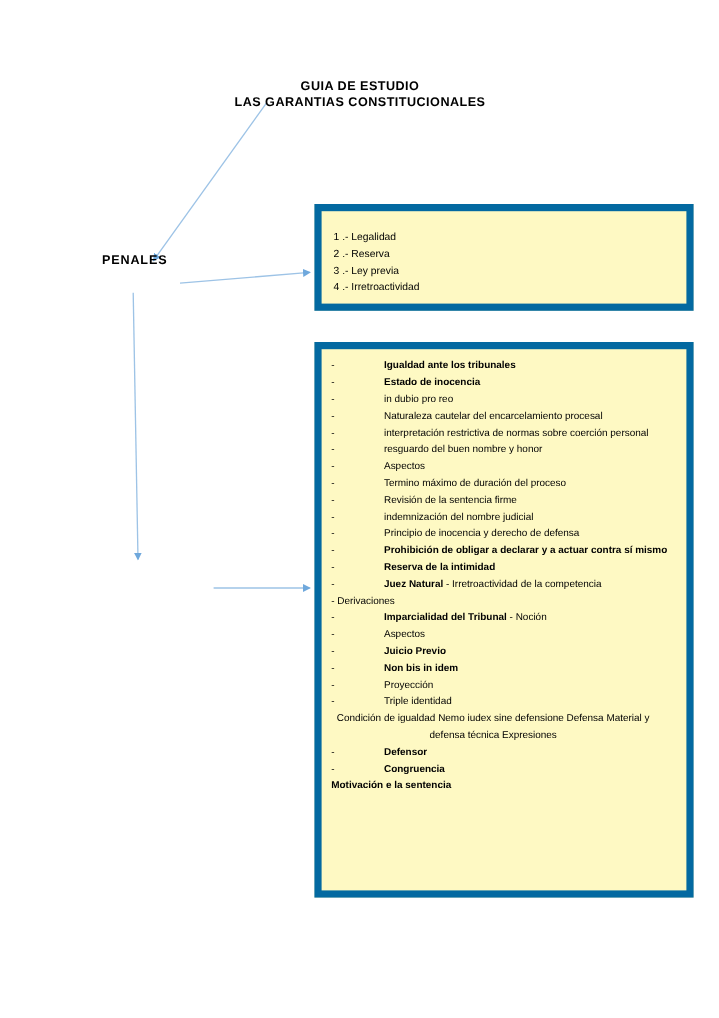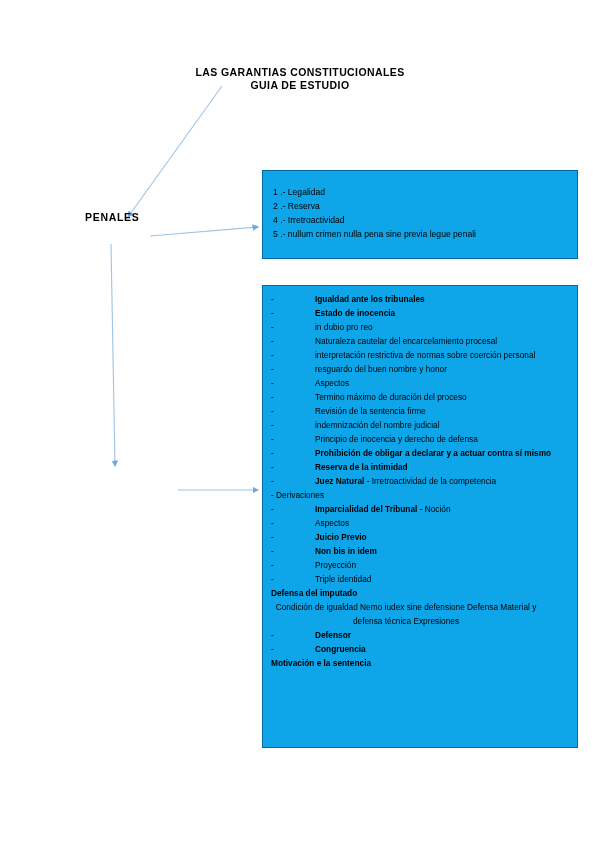--- a/index.html
+++ b/index.html
@@ -56,22 +56,22 @@
     position: absolute;
     left: 0; top: 0;
     width: 599px;
     height: 848px;
     pointer-events: none;
   }
 
   
   .doc-box {
     position: absolute;
-    border: 1px solid #0369a1;
-    background: #0ea5e9;
+    border: 6px solid #0369a1;
+    background: #fef9c3;
     box-sizing: border-box;
   }
   #box-penales {
     left: 262px;
     top: 170px;
     width: 316px;
     height: 89px;
   }
   #box-procesales {
     left: 262px;
@@ -136,35 +136,35 @@
     <line x1="222" y1="86" x2="128" y2="217" stroke="#9DC3E6" stroke-width="1.1" marker-end="url(#arrowhead)"></line>
 
     <line x1="150" y1="236" x2="258" y2="227" stroke="#9DC3E6" stroke-width="1.1" marker-end="url(#arrowhead)"></line>
 
     <line x1="111" y1="244" x2="115" y2="466" stroke="#9DC3E6" stroke-width="1.1" marker-end="url(#arrowhead)"></line>
 
     <line x1="178" y1="490" x2="258" y2="490" stroke="#9DC3E6" stroke-width="1.1" marker-end="url(#arrowhead)"></line>
   </svg>
 
   <div class="title-block">
+    <span class="title-line">GUIA DE ESTUDIO</span>
     <span class="title-line">LAS GARANTIAS CONSTITUCIONALES</span>
-    <span class="title-line">GUIA DE ESTUDIO</span>
   </div>
 
   <div class="cat-label" id="cat-penales">
     <span class="cat-line">PENALES</span>
   </div>
 
 
   <div class="doc-box" id="box-penales">
     <div class="num-list" id="penales-list">
         <div class="num-row">1 .- Legalidad</div>
         <div class="num-row">2 .- Reserva</div>
+        <div class="num-row">3 .- Ley previa</div>
         <div class="num-row">4 .- Irretroactividad</div>
-        <div class="num-row">5 .- nullum crimen nulla pena sine previa legue penali</div>
       </div>
   </div>
 
   <div class="doc-box" id="box-procesales">
     <div class="dash-list" id="procesales-list">
         <div class="d-row"><span class="dash">-</span><span class="b">Igualdad ante los tribunales</span></div>
         <div class="d-row"><span class="dash">-</span><span class="b">Estado de inocencia</span></div>
         <div class="d-row"><span class="dash">-</span><span>in dubio pro reo</span></div>
         <div class="d-row"><span class="dash">-</span><span>Naturaleza cautelar del encarcelamiento procesal</span></div>
         <div class="d-row"><span class="dash">-</span><span>interpretación restrictiva de normas sobre coerción personal</span></div>
@@ -177,21 +177,20 @@
         <div class="d-row"><span class="dash">-</span><span class="b">Prohibición de obligar a declarar y a actuar contra sí mismo</span></div>
         <div class="d-row"><span class="dash">-</span><span class="b">Reserva de la intimidad</span></div>
         <div class="d-row"><span class="dash">-</span><span class="b">Juez Natural</span><span> - Irretroactividad de la competencia</span></div>
         <div class="d-row plain"><span>- Derivaciones</span></div>
         <div class="d-row"><span class="dash">-</span><span class="b">Imparcialidad del Tribunal</span><span> - Noción</span></div>
         <div class="d-row"><span class="dash">-</span><span>Aspectos</span></div>
         <div class="d-row"><span class="dash">-</span><span class="b">Juicio Previo</span></div>
         <div class="d-row"><span class="dash">-</span><span class="b">Non bis in idem</span></div>
         <div class="d-row"><span class="dash">-</span><span>Proyección</span></div>
         <div class="d-row"><span class="dash">-</span><span>Triple identidad</span></div>
-        <div class="d-row plain"><span class="b">Defensa del imputado</span></div>
         <div class="d-row wrap"><span>Condición de igualdad Nemo iudex sine defensione Defensa Material y defensa técnica Expresiones</span></div>
         <div class="d-row"><span class="dash">-</span><span class="b">Defensor</span></div>
         <div class="d-row"><span class="dash">-</span><span class="b">Congruencia</span></div>
         <div class="d-row plain"><span class="b">Motivación e la sentencia</span></div>
       </div>
   </div>
 
 </div>
 
 </body></html>

